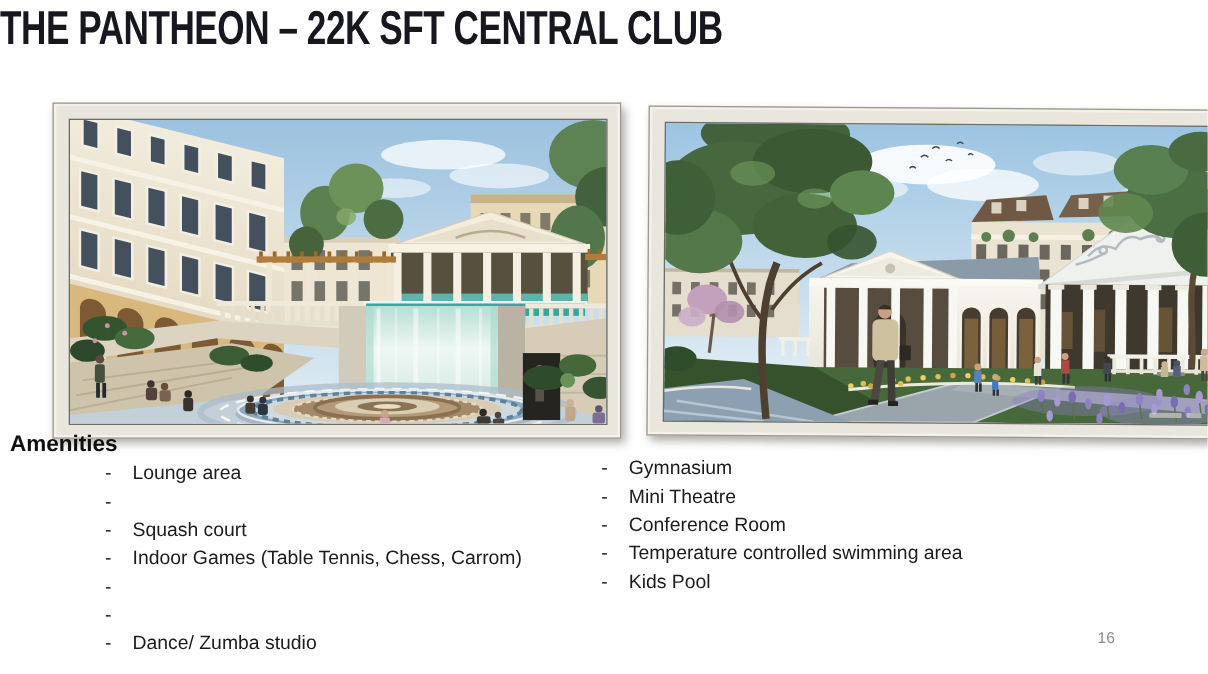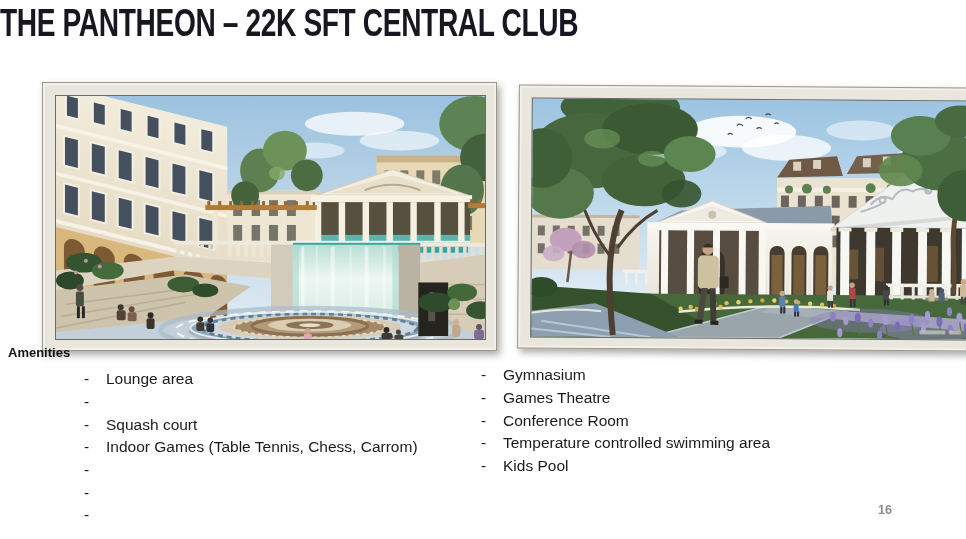--- a/index.html
+++ b/index.html
@@ -16,28 +16,28 @@
     position:absolute;box-sizing:border-box;background:#e9e6de;
     border:1px solid #9b978c;padding:12px;
     box-shadow:3px 4px 7px rgba(70,68,60,0.45), inset 0 0 0 2px #f3f1ea;
   }
   .frame.left{left:2px;top:66px;width:455px;height:269px;}
   .frame.right{left:478px;top:70px;width:464px;height:264px;transform:rotate(0.4deg);}
   .photo{width:100%;height:100%;border:1px solid #6e6b61;overflow:hidden;background:#b9cedd;}
   .photo svg{display:block;width:100%;height:100%;}
   .amenities-heading{
     position:absolute;left:8px;top:345px;margin:0;
-    font-size:13px;font-weight:700;color:#101010;
+    font-size:18px;font-weight:700;color:#101010;
   }
   .list{position:absolute;margin:0;padding:0;list-style:none;color:#1b1b1b;font-size:15.5px;}
   .list li{display:flex;align-items:center;height:22.7px;}
   .list .dash{width:22px;flex:none;}
   .list-left{left:84px;top:368px;}
   .list-right{left:481px;top:364px;}
-  .page-number{position:absolute;left:878px;top:503px;font-size:12.5px;color:#8c8c8c;font-weight:bold;}
+  .page-number{position:absolute;left:878px;top:503px;font-size:12.5px;color:#8c8c8c;}
 </style>
 </head>
 <body>
 
 <h1 class="title">THE PANTHEON – 22K SFT CENTRAL CLUB</h1>
 
 <figure class="frame left">
   <div class="photo">
     <svg viewBox="0 0 431 245" preserveAspectRatio="none">
       <defs>
@@ -688,31 +688,32 @@
       <span>Indoor Games (Table Tennis, Chess, Carrom)</span>
     </li>
   <li>
       <span class="dash">-</span>
     </li>
   <li>
       <span class="dash">-</span>
     </li>
   <li>
       <span class="dash">-</span>
+      <span>Dance/ Zumba studio</span>
     </li>
 </ul>
 
 <ul class="list list-right">
   <li>
       <span class="dash">-</span>
       <span>Gymnasium</span>
     </li>
   <li>
       <span class="dash">-</span>
-      <span>Games Theatre</span>
+      <span>Mini Theatre</span>
     </li>
   <li>
       <span class="dash">-</span>
       <span>Conference Room</span>
     </li>
   <li>
       <span class="dash">-</span>
       <span>Temperature controlled swimming area</span>
     </li>
   <li>

